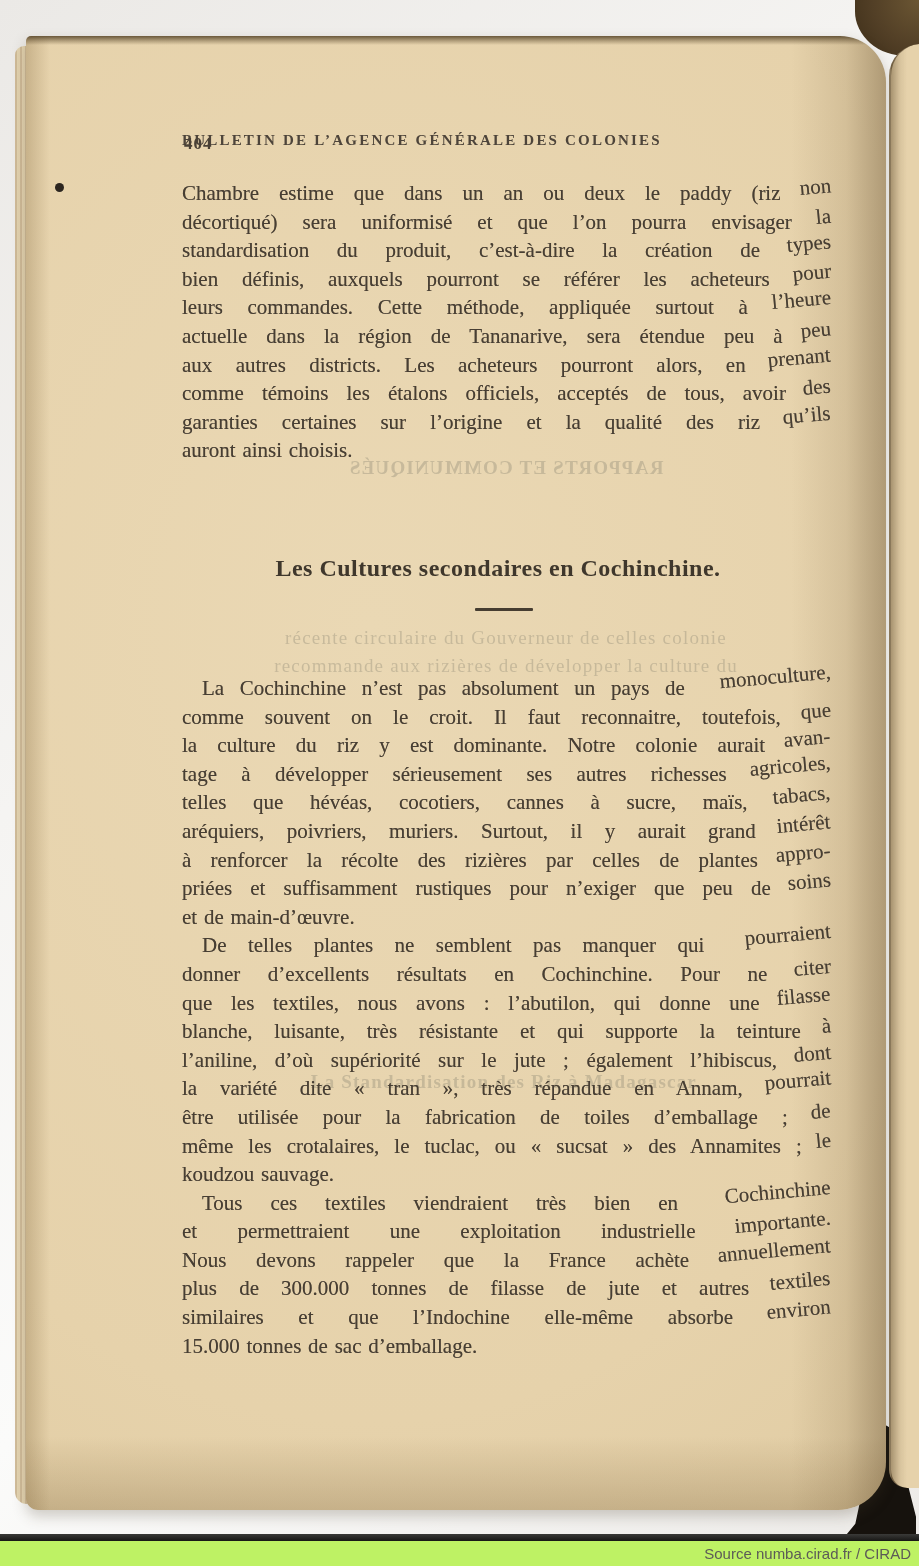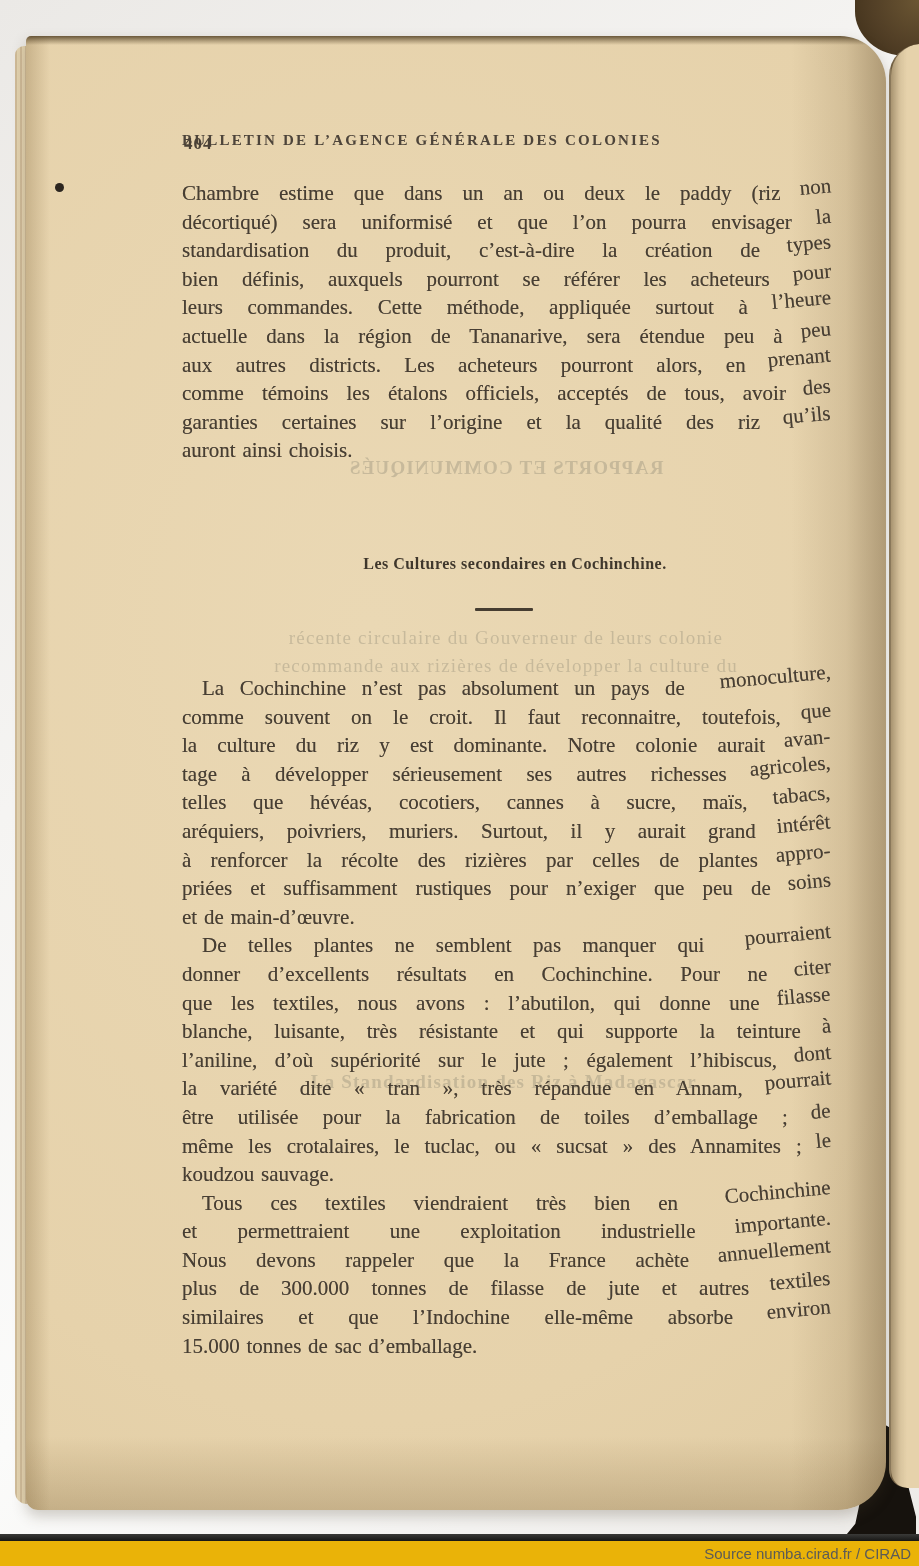--- a/index.html
+++ b/index.html
@@ -53,42 +53,42 @@
       linear-gradient(90deg,rgba(84,62,32,.42),rgba(84,62,32,.10) 9px,rgba(0,0,0,0) 16px),
       #e6d2ab;
   }
   
   .photo-edge{
     position:absolute;left:0;top:1534px;width:919px;height:7px;z-index:3;
     background:linear-gradient(180deg,#3a3a38,#171715);
   }
   .source-bar{
     position:absolute;left:0;bottom:0;width:919px;height:25px;z-index:4;
-    background:#eab308;color:#5c5b57;
+    background:#bef264;color:#5c5b57;
     font:15px/25px "Liberation Sans",sans-serif;
     text-align:right;box-sizing:border-box;padding-right:8px;
   }
   
   .textcol{position:absolute;left:156px;width:650px;color:#473e33;}
   .page-header{top:96px;height:24px;}
   .page-num{
     position:absolute;left:2px;top:2px;font-size:17px;letter-spacing:1px;
     font-weight:bold;color:#4a4136;
   }
   .running-title{
     display:block;font-size:15px;font-weight:bold;
     letter-spacing:2.2px;color:#4d443a;white-space:nowrap;
   }
   .ink-dot{
     position:absolute;left:29px;top:147px;width:9px;height:9px;border-radius:50%;
     background:#2c2620;z-index:3;
   }
   .section-heading{
-    position:absolute;top:519px;left:164px;width:650px;text-align:center;
-    font-size:16px;font-weight:bold;letter-spacing:.5px;color:#3f372c;
+    position:absolute;top:519px;left:147px;width:650px;text-align:center;
+    font-size:24px;font-weight:bold;letter-spacing:.5px;color:#3f372c;
   }
   .heading-rule{
     position:absolute;top:572px;left:449px;width:58px;height:3px;
     background:#463d31;border-radius:1px;
   }
   #opening-paragraph{top:143px;}
   #section-paragraphs{top:638px;}
   .line{
     font-size:21px;line-height:28.6px;text-align:justify;text-align-last:justify;
     word-spacing:1.5px;white-space:normal;
@@ -120,21 +120,21 @@
 <div class="page">
   <div class="ink-dot"></div>
 
   <div class="textcol page-header">
     <span class="page-num">404</span>
     <span class="running-title">BULLETIN DE L’AGENCE GÉNÉRALE DES COLONIES</span>
   </div>
 
   <div id="ghost-layer">
       <div class="ghost bold mirrored" style="top: 421px;">RAPPORTS ET COMMUNIQUÉS</div>
-      <div class="ghost" style="top: 591px;">récente circulaire du Gouverneur de leurs colonie</div>
+      <div class="ghost" style="top: 591px;">récente circulaire du Gouverneur de celles colonie</div>
       <div class="ghost" style="top: 619px;">recommande aux rizières de développer la culture du</div>
       <div class="ghost bold" style="top: 1035px;">La Standardisation des Riz à Madagascar.</div>
     </div>
 
   <div class="textcol" id="opening-paragraph">
       <div class="line">Chambre estime que dans un an ou deux le paddy (riz <span class="endcurl">non</span></div>
       <div class="line">décortiqué) sera uniformisé et que l’on pourra envisager <span class="endcurl">la</span></div>
       <div class="line">standardisation du produit, c’est-à-dire la création de <span class="endcurl">types</span></div>
       <div class="line">bien définis, auxquels pourront se référer les acheteurs <span class="endcurl">pour</span></div>
       <div class="line">leurs commandes. Cette méthode, appliquée surtout à <span class="endcurl">l’heure</span></div>

